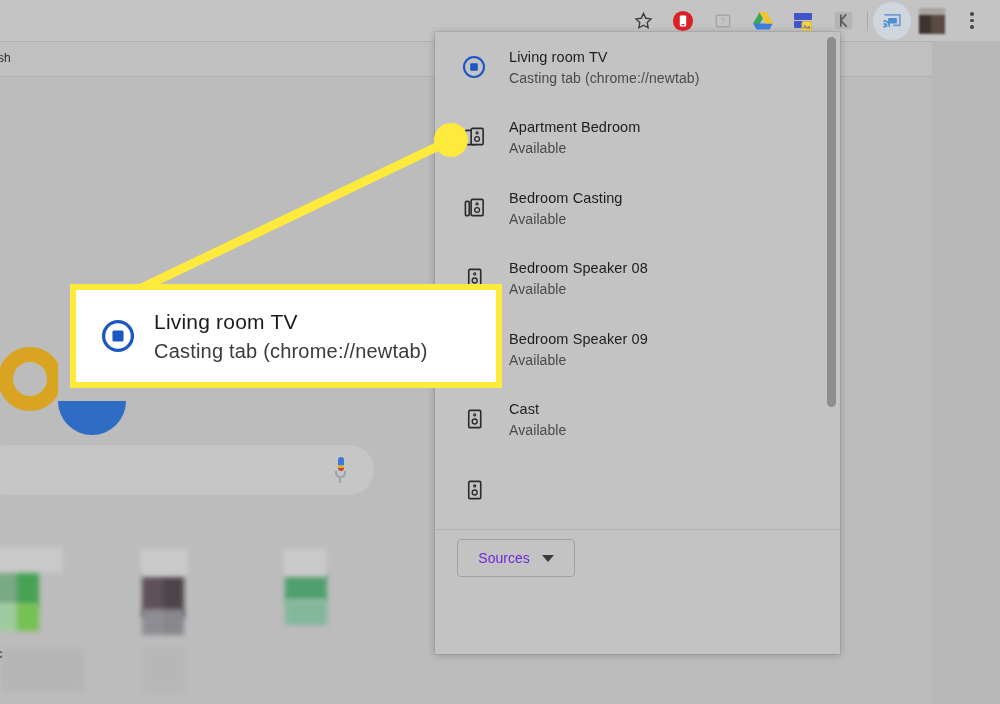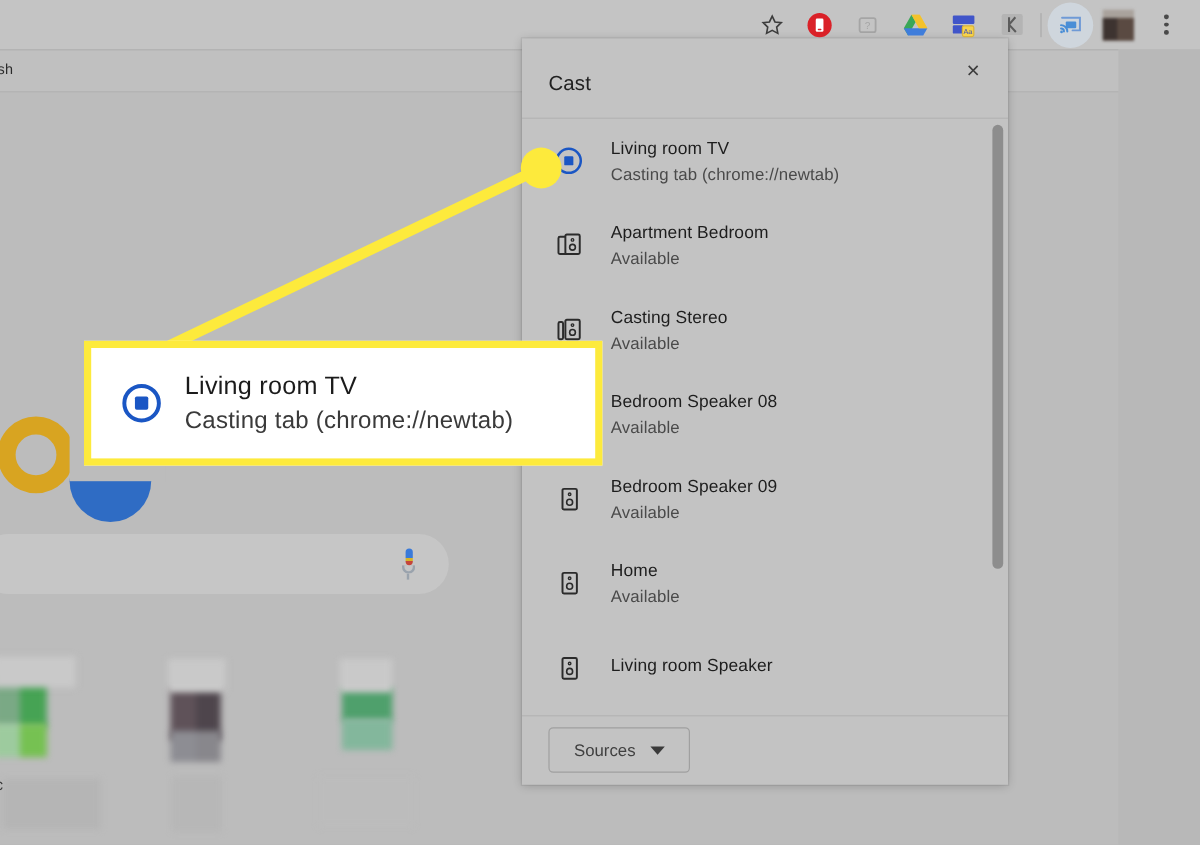--- a/index.html
+++ b/index.html
@@ -143,21 +143,21 @@
   .scroll-thumb{
     position:absolute; left:0; top:0; width:9px; height:370px;
     border-radius:5px; background:#8d8d8d;
   }
 
   .cast-footer{ position:relative; height:56px; }
   .sources-btn{
     position:absolute; left:22px; top:9px; width:118px; height:38px;
     border:1px solid #a0a0a0; border-radius:4px; background:transparent;
     display:flex; align-items:center; justify-content:center; gap:12px;
-    font-size:14px; color:#404040; cursor:pointer;
+    font-size:14px; color:#6d28d9; cursor:pointer;
   }
   .caret{
     width:0;height:0;border-left:6px solid transparent;border-right:6px solid transparent;
     border-top:7px solid #3a3a3a;
   }
 
   
   .anno-svg{ position:absolute; left:0; top:0; width:1000px; height:704px; pointer-events:none; }
   .callout{
     position:absolute; left:70px; top:284px; width:432px; height:104px;
@@ -290,24 +290,20 @@
       <div class="tile" style="left:2px; top:102px; width:82px; height:42px; background:#b5b5b5;"></div>
       <div class="tile" style="left:143px; top:100px; width:42px; height:46px; background:#b7b7b7;"></div>
       <div class="tile" style="left:265px; top:100px; width:80px; height:42px; background:#bcbcbc;"></div>
 
       <span class="c-char">c</span>
     </div>
   </div>
 
   <div class="cast-dialog">
 
-    <div class="cast-header">
-      <span class="cast-title">Cast</span>
-      <span class="cast-close">×</span>
-    </div>
 
     <div class="cast-list">
 
       <div class="cast-item">
         <span class="ic">
           <svg width="24" height="24" viewBox="0 0 24 24">
             <circle cx="12" cy="12" r="10" fill="none" stroke="#1a56c4" stroke-width="2.1"></circle>
             <rect x="8.2" y="8.2" width="7.6" height="7.6" rx="1" fill="#1a56c4"></rect>
           </svg>
         </span>
@@ -335,21 +331,21 @@
       <div class="cast-item">
         <span class="ic">
           <svg width="23" height="23" viewBox="0 0 24 24">
             <rect x="2.5" y="4.5" width="4" height="15" rx="1.3" fill="none" stroke="#2b2b2b" stroke-width="1.7"></rect>
             <rect x="8.5" y="2.5" width="12.5" height="17" rx="1.3" fill="#c3c3c3" stroke="#2b2b2b" stroke-width="1.7"></rect>
             <circle cx="14.7" cy="7.2" r="1.1" fill="none" stroke="#2b2b2b" stroke-width="1.2"></circle>
             <circle cx="14.7" cy="13.6" r="2.5" fill="none" stroke="#2b2b2b" stroke-width="1.4"></circle>
           </svg>
         </span>
         <span class="txt">
-          <span class="cast-name">Casting Stereo</span>
+          <span class="cast-name">Bedroom Casting</span>
           <span class="cast-sub">Available</span>
         </span>
       </div>
 
       <div class="cast-item">
         <span class="ic">
           <svg width="23" height="23" viewBox="0 0 24 24">
             <rect x="6" y="2.5" width="12.5" height="18" rx="1.3" fill="none" stroke="#2b2b2b" stroke-width="1.7"></rect>
             <circle cx="12.2" cy="7.2" r="1.1" fill="none" stroke="#2b2b2b" stroke-width="1.2"></circle>
             <circle cx="12.2" cy="14.1" r="2.6" fill="none" stroke="#2b2b2b" stroke-width="1.4"></circle>
@@ -377,36 +373,32 @@
 
       <div class="cast-item">
         <span class="ic">
           <svg width="23" height="23" viewBox="0 0 24 24">
             <rect x="6" y="2.5" width="12.5" height="18" rx="1.3" fill="none" stroke="#2b2b2b" stroke-width="1.7"></rect>
             <circle cx="12.2" cy="7.2" r="1.1" fill="none" stroke="#2b2b2b" stroke-width="1.2"></circle>
             <circle cx="12.2" cy="14.1" r="2.6" fill="none" stroke="#2b2b2b" stroke-width="1.4"></circle>
           </svg>
         </span>
         <span class="txt">
-          <span class="cast-name">Home</span>
+          <span class="cast-name">Cast</span>
           <span class="cast-sub">Available</span>
         </span>
       </div>
 
       <div class="cast-item">
         <span class="ic">
           <svg width="23" height="23" viewBox="0 0 24 24">
             <rect x="6" y="2.5" width="12.5" height="18" rx="1.3" fill="none" stroke="#2b2b2b" stroke-width="1.7"></rect>
             <circle cx="12.2" cy="7.2" r="1.1" fill="none" stroke="#2b2b2b" stroke-width="1.2"></circle>
             <circle cx="12.2" cy="14.1" r="2.6" fill="none" stroke="#2b2b2b" stroke-width="1.4"></circle>
           </svg>
-        </span>
-        <span class="txt">
-          <span class="cast-name">Living room Speaker</span>
-          <span class="cast-sub"></span>
         </span>
       </div>
 
       <div class="scrollbar">
         <div class="scroll-thumb"></div>
       </div>
     </div>
 
     <div class="cast-footer">
       <div class="sources-btn">

